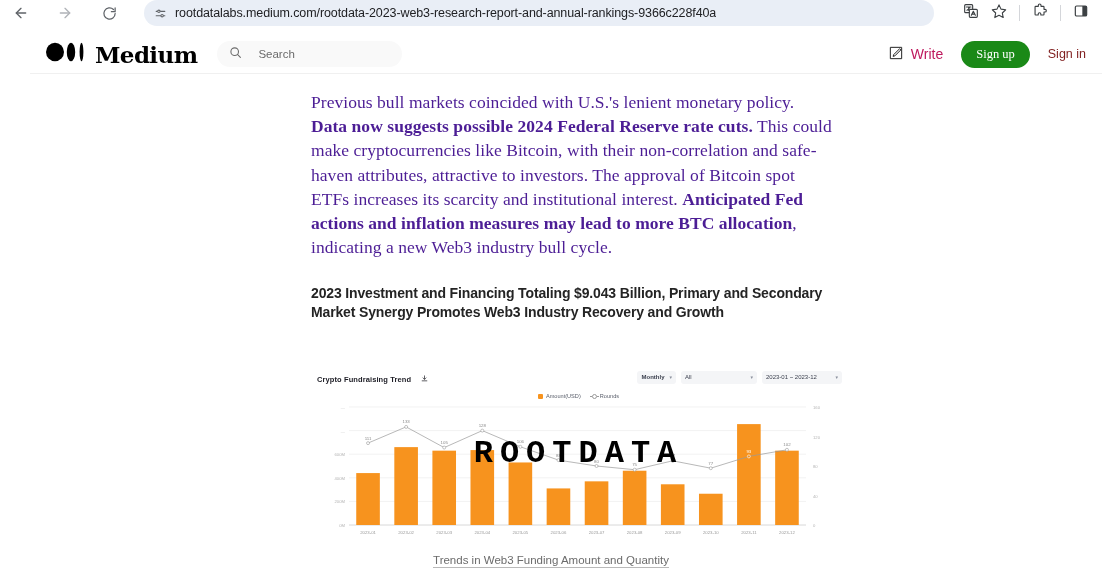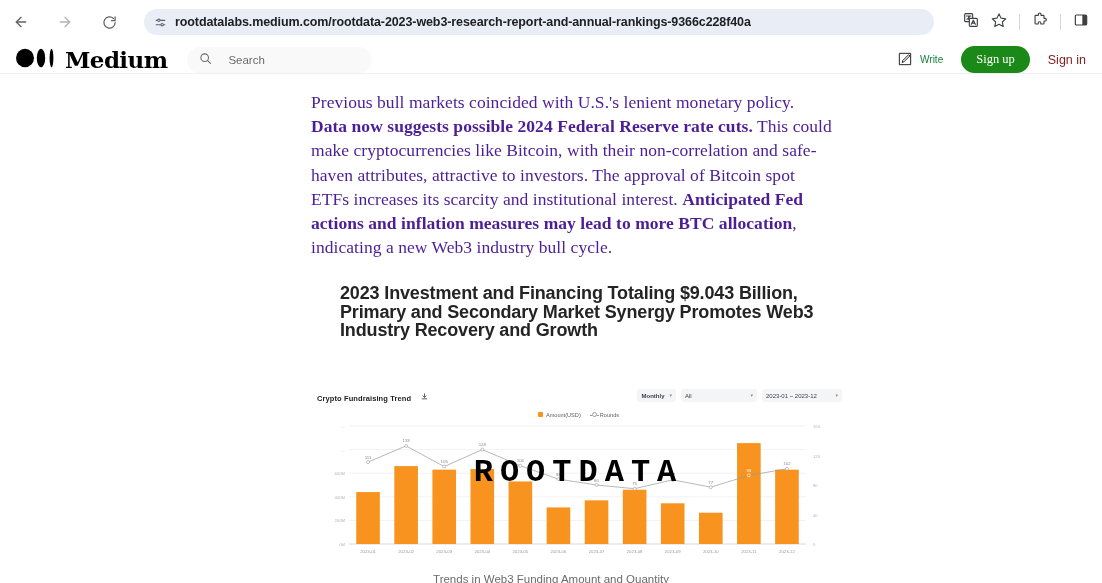--- a/index.html
+++ b/index.html
@@ -8,24 +8,23 @@
     overflow: hidden;
     background: #ffffff;
     font-family: "Liberation Sans", sans-serif;
   }
 
   
   .browser-bar {
     height: 35px;
     background: #ffffff;
     display: flex;
-    align-items: flex-end;
+    align-items: flex-start;
     padding: 0 8px;
     gap: 18px;
-    font-weight: bold;
   }
   .nav-btn {
     width: 26px; height: 26px;
     display: flex; align-items: center; justify-content: center;
     border-radius: 50%;
     color: #4a4a4a;
     flex: 0 0 auto;
   }
   .nav-btn svg { display: block; }
   .omnibox {
@@ -58,23 +57,24 @@
     display: flex; align-items: center; justify-content: center;
     color: #3c4043;
   }
   .tb-sep { width: 1px; height: 16px; background: #d4d6da; margin: 0 5px; }
 
   
   .medium-header {
     height: 39px;
     border-bottom: 1px solid #f0f0f0;
     display: flex;
-    align-items: flex-end;
+    align-items: center;
     padding: 0 16px;
     background: #fff;
+    margin-left: 30px;
   }
   .logo-wrap { display: flex; align-items: center; gap: 0px; }
   .medium-wordmark {
     font-family: "DejaVu Serif", serif;
     font-size: 23px;
     font-weight: 700;
     letter-spacing: -0.6px;
     color: #000;
     margin-left: 3px;
   }
@@ -89,21 +89,21 @@
     gap: 16px;
     padding: 0 12px;
   }
   .search-box .ph { font-size: 11.5px; color: #6b6b6b; }
   .hdr-right {
     margin-left: auto;
     display: flex;
     align-items: center;
     gap: 18px;
   }
-  .write-btn { display: flex; align-items: center; gap: 7px; font-size: 10px; color: #15803d; }
+  .write-btn { display: flex; align-items: center; gap: 7px; font-size: 14px; color: #be185d; }
   .signup-btn {
     background: #1a8917; color: #fff;
     font-size: 12.5px; font-weight: 500;
     border-radius: 16px;
     padding: 6px 15px;
     border: none;
     font-family: Liberation Serif, serif;
   }
   .signin-link { font-size: 12.5px; color: #7f1d1d; }
 
@@ -118,26 +118,25 @@
   .body-p {
     font-family: "Liberation Serif", serif;
     font-size: 17.5px;
     line-height: 24.2px;
     color: #4c1d95;
     letter-spacing: 0.05px;
   }
   .body-p b { font-weight: 700; }
   .sec-heading {
     margin-top: 25px;
-    font-size: 18px;
+    font-size: 14px;
     font-weight: 700;
     line-height: 18.5px;
     color: #242424;
     letter-spacing: -0.15px;
-    margin-left: 29px;
   }
 
   
   .figure { margin-top: 41px; }
   .chart-card {
     width: 535px;
     margin-left: 311px;
     background: #fff;
     position: relative;
   }

